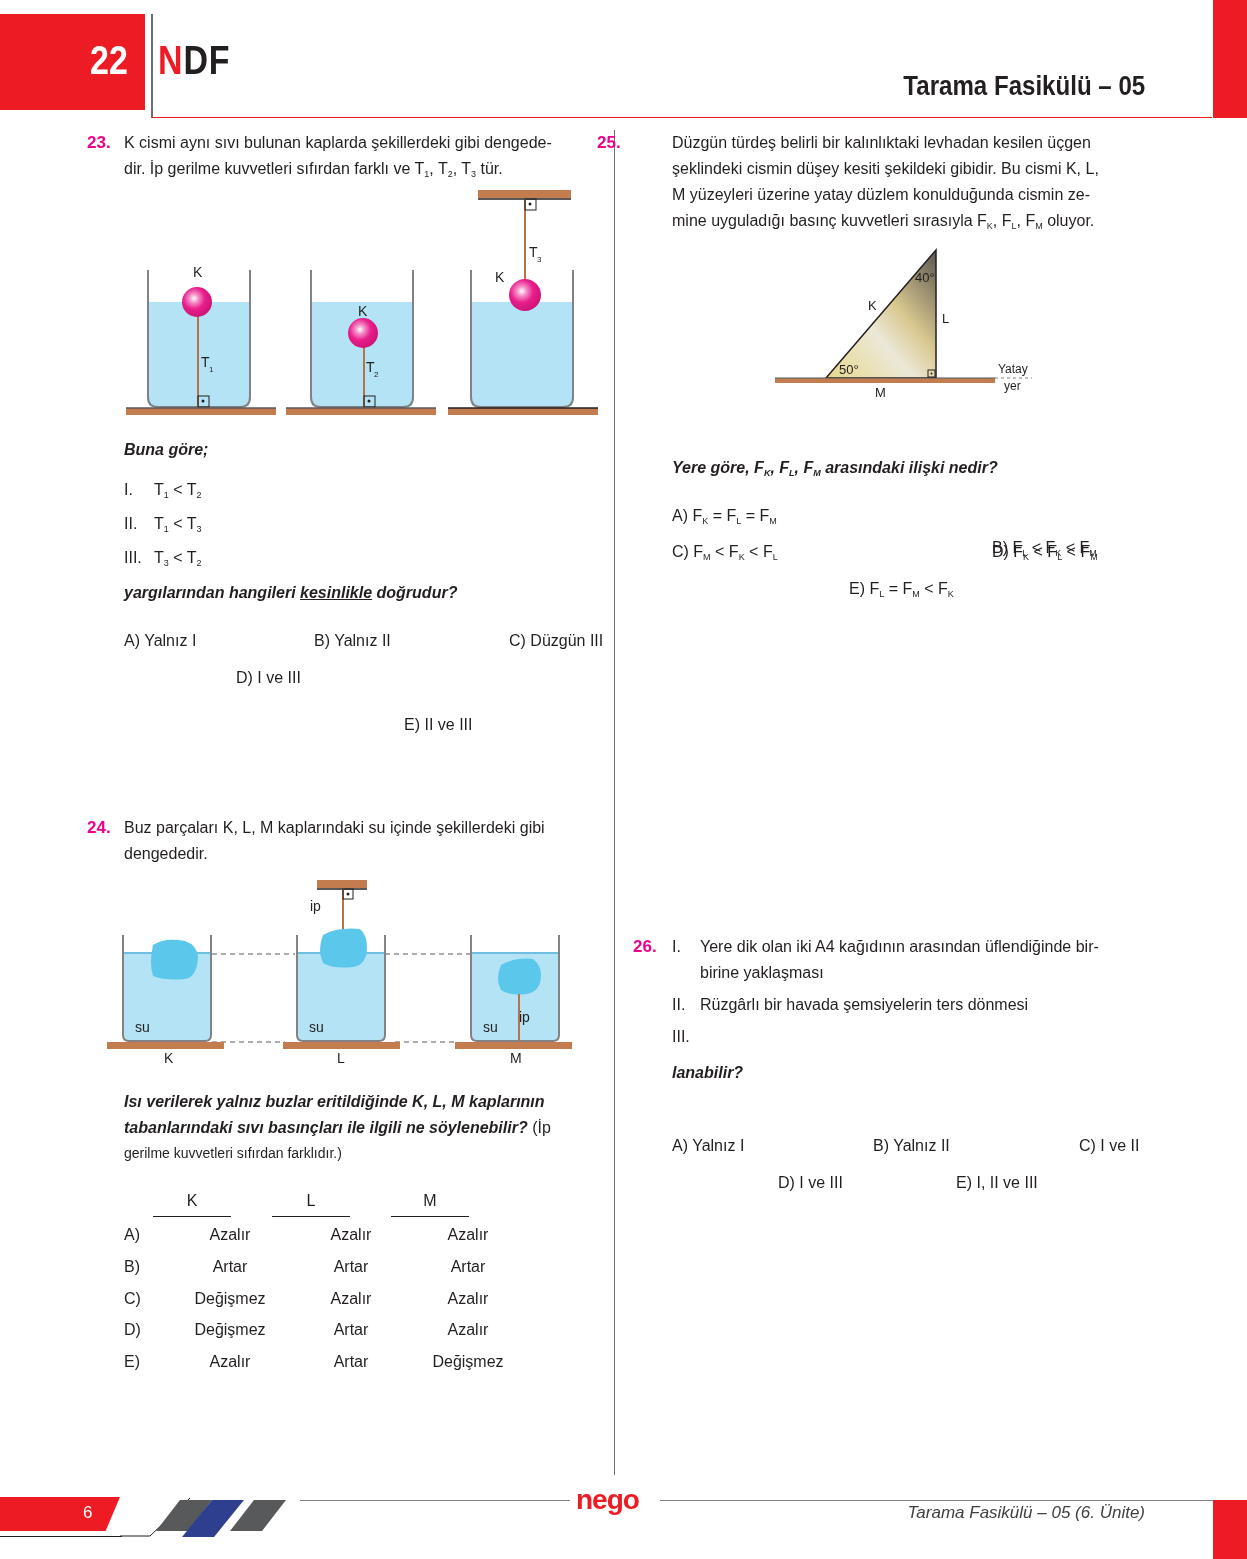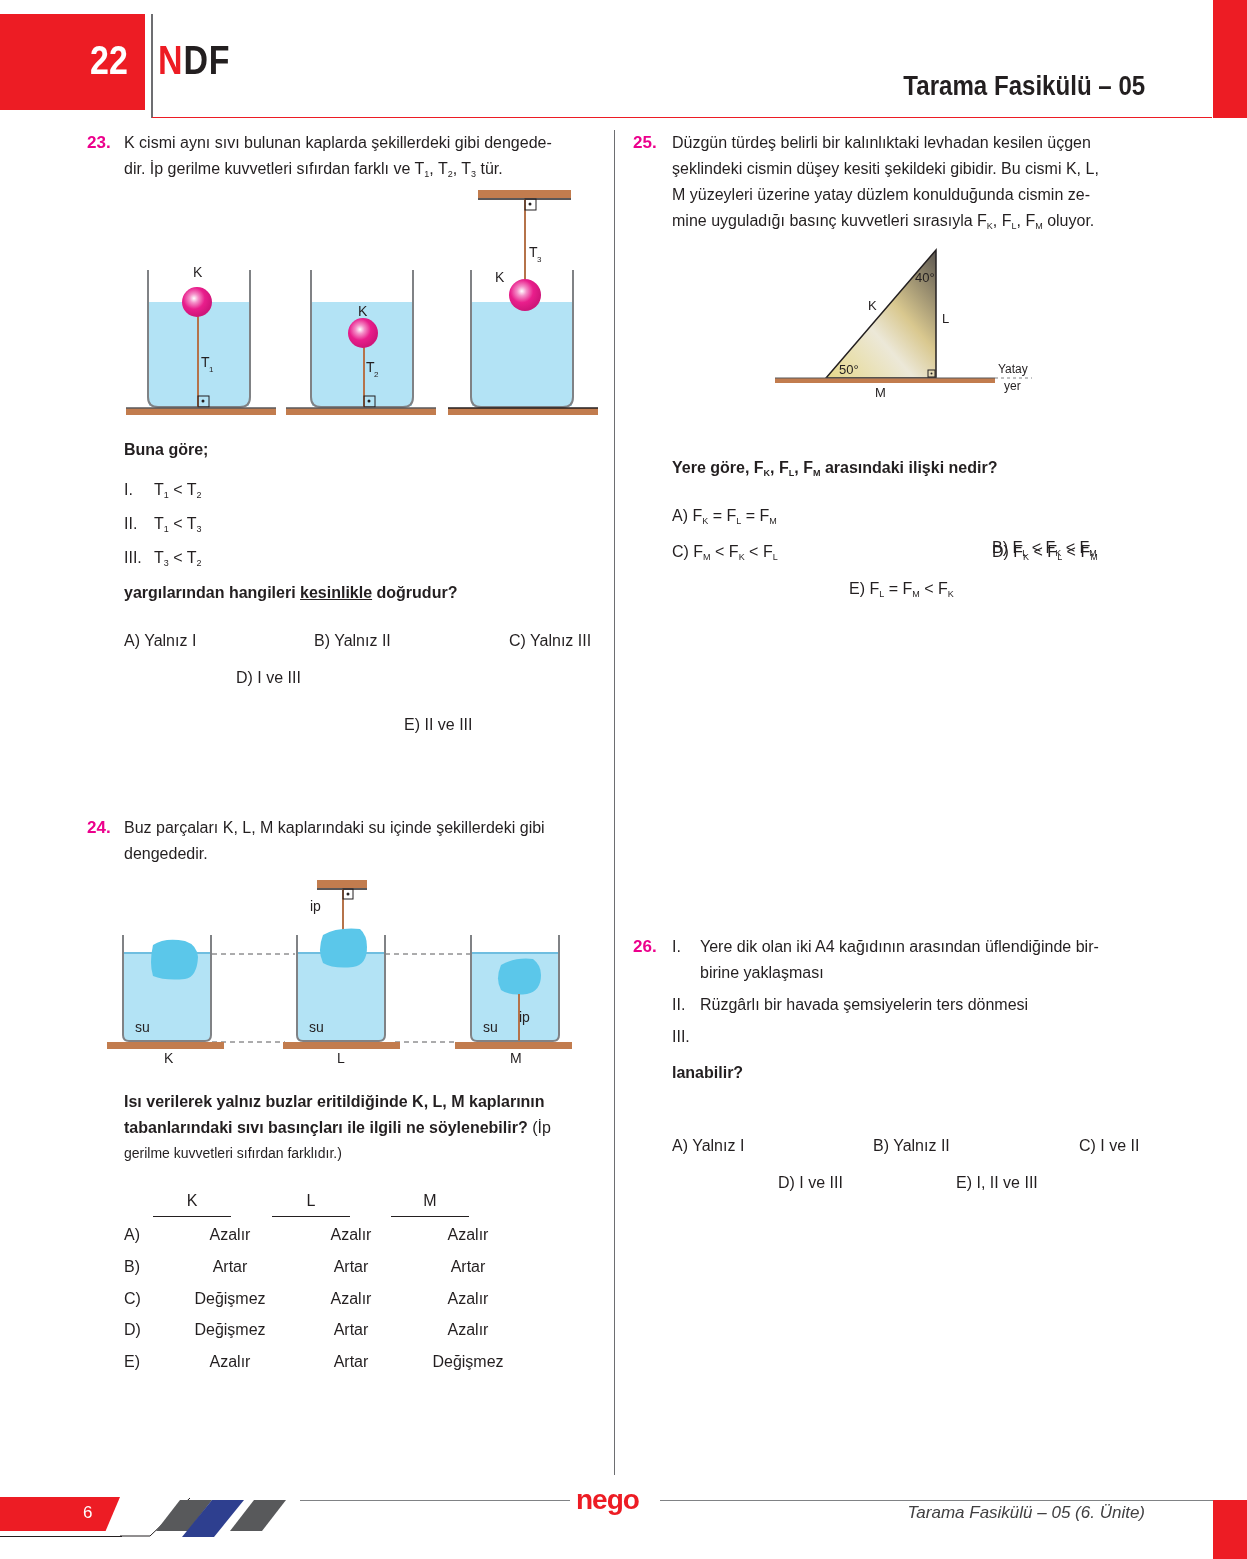--- a/index.html
+++ b/index.html
@@ -12,21 +12,21 @@
   .brand { left: 158px; top: 38px; font-size: 40px; font-weight: bold; transform: scaleX(0.85); transform-origin: left; letter-spacing: 1px; }
   .brand .n { color: #ed1c24; }
   .brand .rest { color: #231f20; }
   .header-rule { left: 152px; top: 117px; width: 1060px; height: 1px; background: #ed1c24; }
   .header-title { right: 102px; top: 70px; font-size: 28px; font-weight: bold; transform: scaleX(0.86); transform-origin: right; white-space: nowrap; }
   .right-bar { right: 0; top: 0; width: 34px; height: 118px; background: #ed1c24; }
   .col-divider { left: 614px; top: 130px; width: 1px; height: 1345px; background: #6d6e71; }
 
   .qnum { color: #ec008c; font-weight: bold; font-size: 17px; }
   .txt { font-size: 16px; line-height: 26px; }
-  .bold { font-weight: bold; }
+  .bold { font-weight: bold; font-style: italic; }
   sub { font-size: 9px; vertical-align: -3px; }
   .q-text { position: absolute; }
   .opt { position: absolute; font-size: 16px; white-space: nowrap; }
 
   
   .footer-red { left: 0; top: 1497px; width: 120px; height: 34px; background: #ed1c24; clip-path: polygon(0 0, 100% 0, 88% 100%, 0 100%); }
   .footer-num { left: 83px; top: 1503px; font-size: 17px; color: #fff; }
   .footer-shadowline { left: 0; top: 1536px; width: 122px; height: 1px; background: #231f20; }
   .footer-rule-left { left: 300px; top: 1500px; width: 270px; height: 1px; background: #808285; }
   .footer-rule-right { left: 660px; top: 1500px; width: 560px; height: 1px; background: #808285; }
@@ -120,21 +120,21 @@
   <span style="display:inline-block;width:30px">II.</span><span>T</span><sub>1</sub> &lt; <span>T</span><sub>3</sub>
 </div>
 <div class="q-text txt" style="left:124px; top:545px;">
   <span style="display:inline-block;width:30px">III.</span><span>T</span><sub>3</sub> &lt; <span>T</span><sub>2</sub>
 </div>
 <div class="q-text txt bold" style="left:124px; top:580px;">
   <span>yargılarından hangileri </span><span style="text-decoration:underline">kesinlikle</span><span> doğrudur?</span>
 </div>
 <div class="opt" style="left:124px; top:632px;">A) Yalnız I</div>
 <div class="opt" style="left:314px; top:632px;">B) Yalnız II</div>
-<div class="opt" style="left:509px; top:632px;">C) Yalnız III</div>
+<div class="opt" style="left:509px; top:632px;">C) Düzgün III</div>
 <div class="opt" style="left:236px; top:669px;">D) I ve III</div>
 <div class="opt" style="left:404px; top:669px;margin-top:47px;">E) II ve III</div>
 
 <div class="q-text txt" style="left:87px; top:815px;">
   <span class="qnum">24.</span>
 </div>
 <div class="q-text txt" style="left:124px; top:815px; width:480px;">
   <div>Buz parçaları K, L, M kaplarındaki su içinde şekillerdeki gibi</div>
   <div>dengededir.</div>
 </div>
@@ -217,21 +217,21 @@
   <div class="tbl-cell" style="left:258px; top:1321px;">Artar</div>
   <div class="tbl-cell" style="left:375px; top:1321px;">Azalır</div>
 </div>
 <div>
   <div class="opt" style="left:124px; top:1353px;">E)</div>
   <div class="tbl-cell" style="left:137px; top:1353px;">Azalır</div>
   <div class="tbl-cell" style="left:258px; top:1353px;">Artar</div>
   <div class="tbl-cell" style="left:375px; top:1353px;">Değişmez</div>
 </div>
 
-<div class="q-text txt" style="left:633px; top:130px;">
+<div class="q-text txt" style="left:597px; top:130px;">
   <span class="qnum">25.</span>
 </div>
 <div class="q-text txt" style="left:672px; top:130px; width:480px;">
   <div>Düzgün türdeş belirli bir kalınlıktaki levhadan kesilen üçgen</div>
   <div>şeklindeki cismin düşey kesiti şekildeki gibidir. Bu cismi K, L,</div>
   <div>M yüzeyleri üzerine yatay düzlem konulduğunda cismin ze-</div>
   <div><span>mine uyguladığı basınç kuvvetleri sırasıyla F</span><sub>K</sub>, F<sub>L</sub>, F<sub>M</sub> <span>oluyor.</span></div>
 </div>
 
 <svg class="abs" style="left:770px; top:240px;" width="280" height="170">

